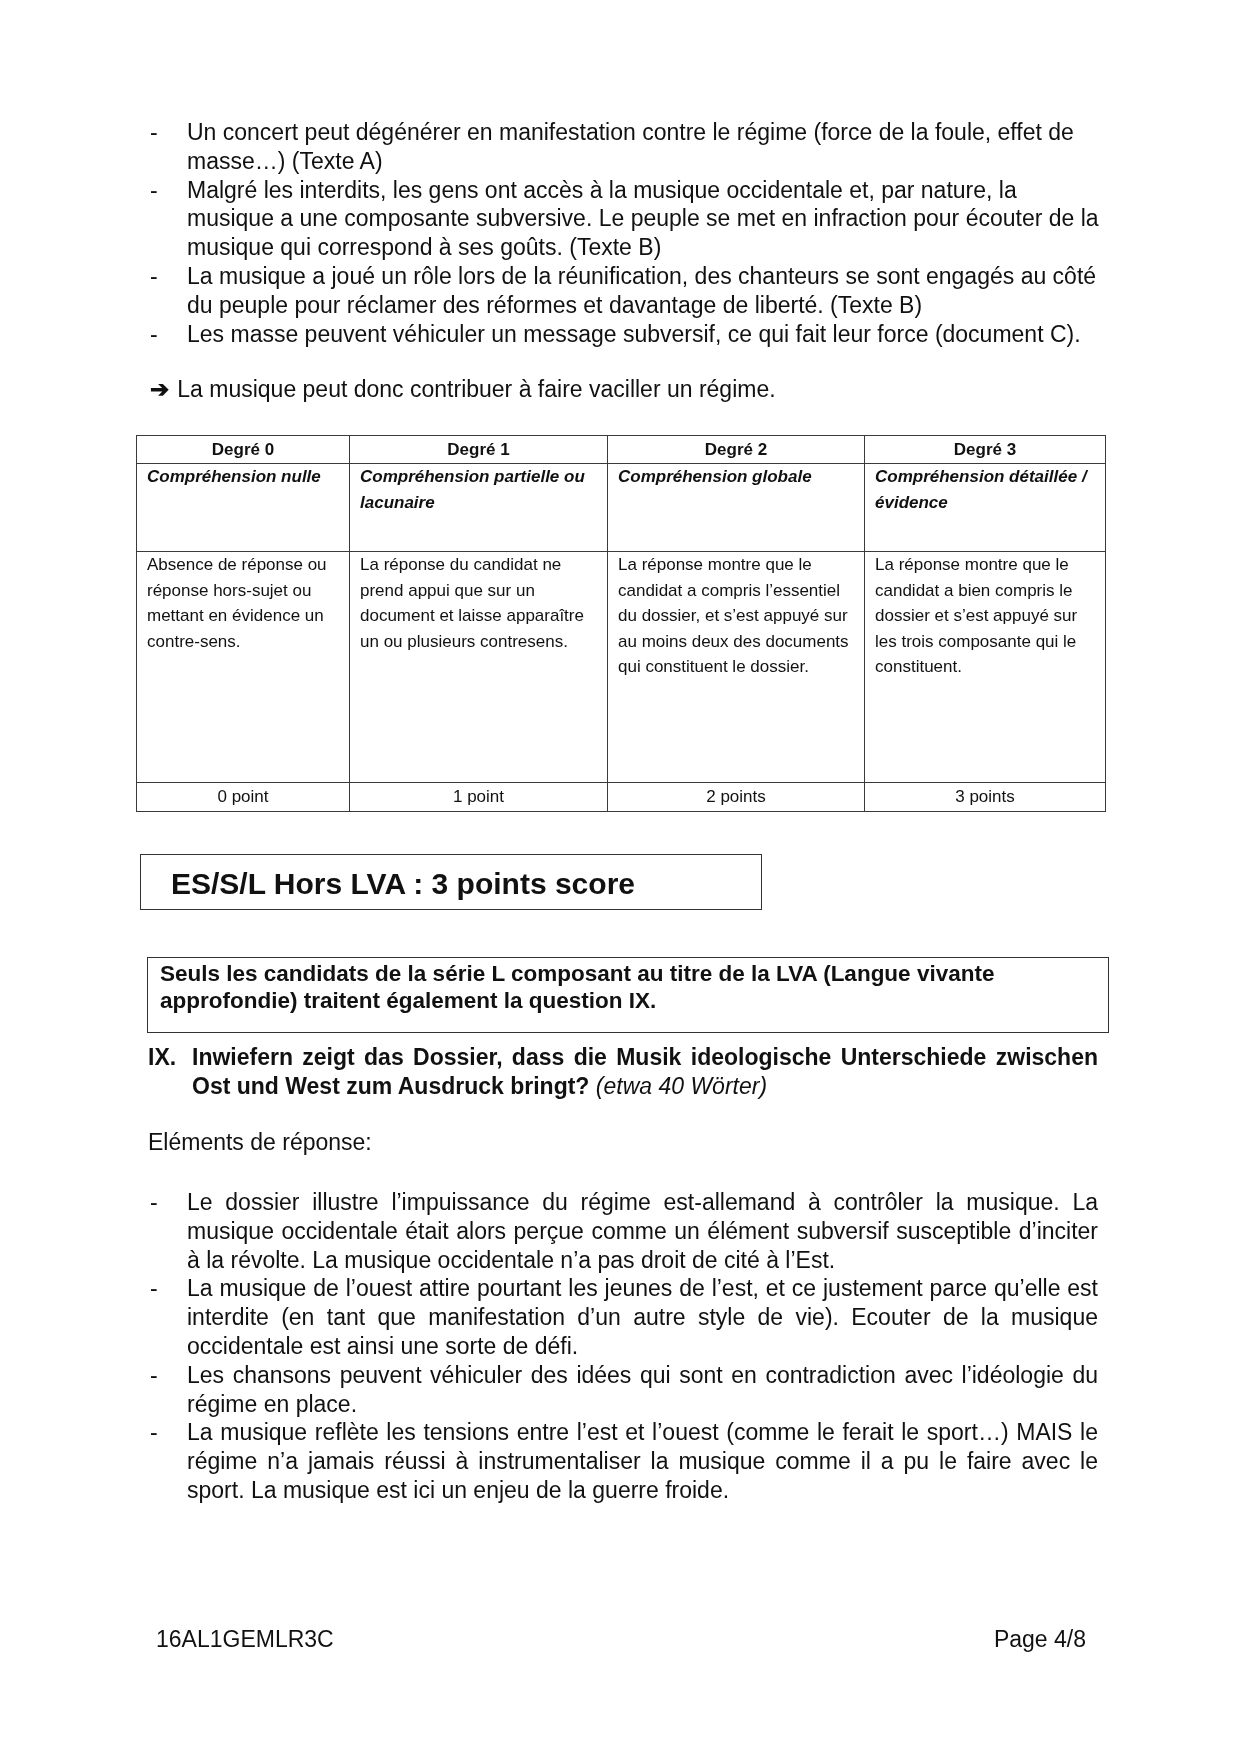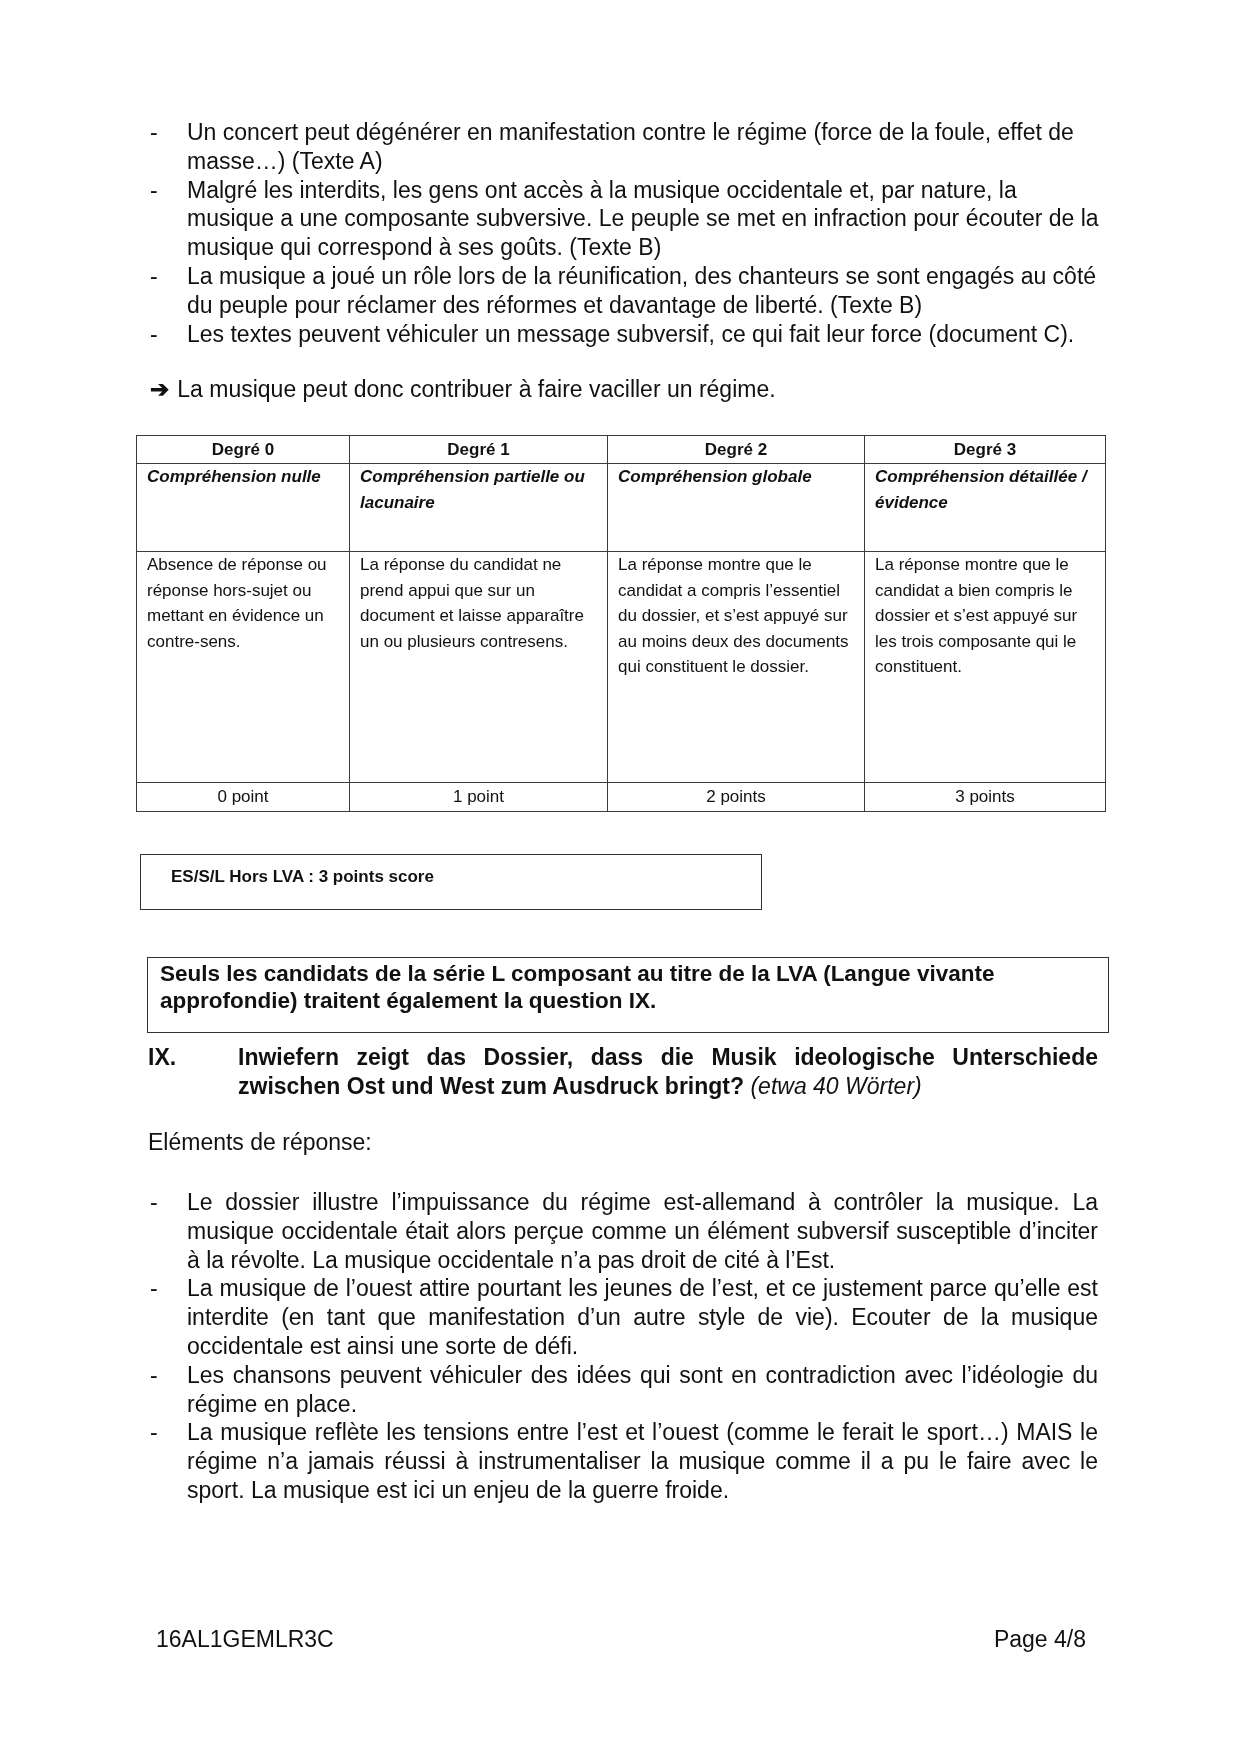--- a/index.html
+++ b/index.html
@@ -13,39 +13,39 @@
   #list1 { top: 118px; width: 960px; }
   #conclusion { left: 150px; top: 375px; line-height: 29px; }
   #conclusion .arrow { font-weight: bold; margin-right: 8px; }
   table.grid { position: absolute; left: 136px; top: 435px; width: 969px; border-collapse: collapse; table-layout: fixed; }
   table.grid td { border: 1.6px solid #3a3a3a; vertical-align: top; padding: 0 10px; line-height: 25.6px; font-size: 17px; }
   table.grid tr.hdr td { text-align: center; font-weight: bold; height: 27px; line-height: 27px; }
   table.grid tr.lvl td { font-weight: bold; font-style: italic; height: 87px; }
   table.grid tr.desc td { height: 230px; }
   table.grid tr.pts td { text-align: center; height: 28px; line-height: 28px; }
   .box { position: absolute; border: 1.6px solid #333; box-sizing: border-box; font-weight: bold; }
-  #box1 { left: 140px; top: 854px; width: 622px; height: 56px; padding: 12px 0 0 30px; font-size: 17px; }
+  #box1 { left: 140px; top: 854px; width: 622px; height: 56px; padding: 12px 0 0 30px; font-size: 30px; }
   #box2 { left: 147px; top: 957px; width: 962px; height: 76px; padding: 2px 10px 16px 12px; font-size: 22.5px; line-height: 27px; }
   #q9 { position: absolute; left: 148px; top: 1043px; width: 950px; font-weight: bold; line-height: 29px; }
   #q9 .num { position: absolute; left: 0; top: 0; }
-  #q9 .qtext { margin-left: 90px; display: block; text-align: justify; }
+  #q9 .qtext { margin-left: 44px; display: block; text-align: justify; }
   #q9 .hint { font-weight: normal; font-style: italic; }
   #elements { left: 148px; top: 1128px; line-height: 29px; }
   #list2 { top: 1188px; left: 150px; width: 948px; }
   #footer-code { left: 156px; top: 1626px; }
   #footer-page { right: 154px; top: 1626px; }
 </style>
 </head>
 <body>
 
 <ul class="blist" id="list1">
   <li><span class="dash">-</span><span class="txt">Un concert peut dégénérer en manifestation contre le régime (force de la foule, effet de masse…) (Texte A)</span></li>
   <li><span class="dash">-</span><span class="txt">Malgré les interdits, les gens ont accès à la musique occidentale et, par nature, la musique a une composante subversive. Le peuple se met en infraction pour écouter de la musique qui correspond à ses goûts. (Texte B)</span></li>
   <li><span class="dash">-</span><span class="txt">La musique a joué un rôle lors de la réunification, des chanteurs se sont engagés au côté du peuple pour réclamer des réformes et davantage de liberté. (Texte B)</span></li>
-  <li><span class="dash">-</span><span class="txt">Les textes peuvent véhiculer un message subversif, ce qui fait leur force (document C).</span></li>
+  <li><span class="dash">-</span><span class="txt">Les masse peuvent véhiculer un message subversif, ce qui fait leur force (document C).</span></li>
 </ul>
 
 <div class="abs" id="conclusion">
   <span class="arrow">➔</span><span>La musique peut donc contribuer à faire vaciller un régime.</span>
 </div>
 
 <table class="grid">
   <colgroup>
     <col style="width:213px">
       <col style="width:258px">

